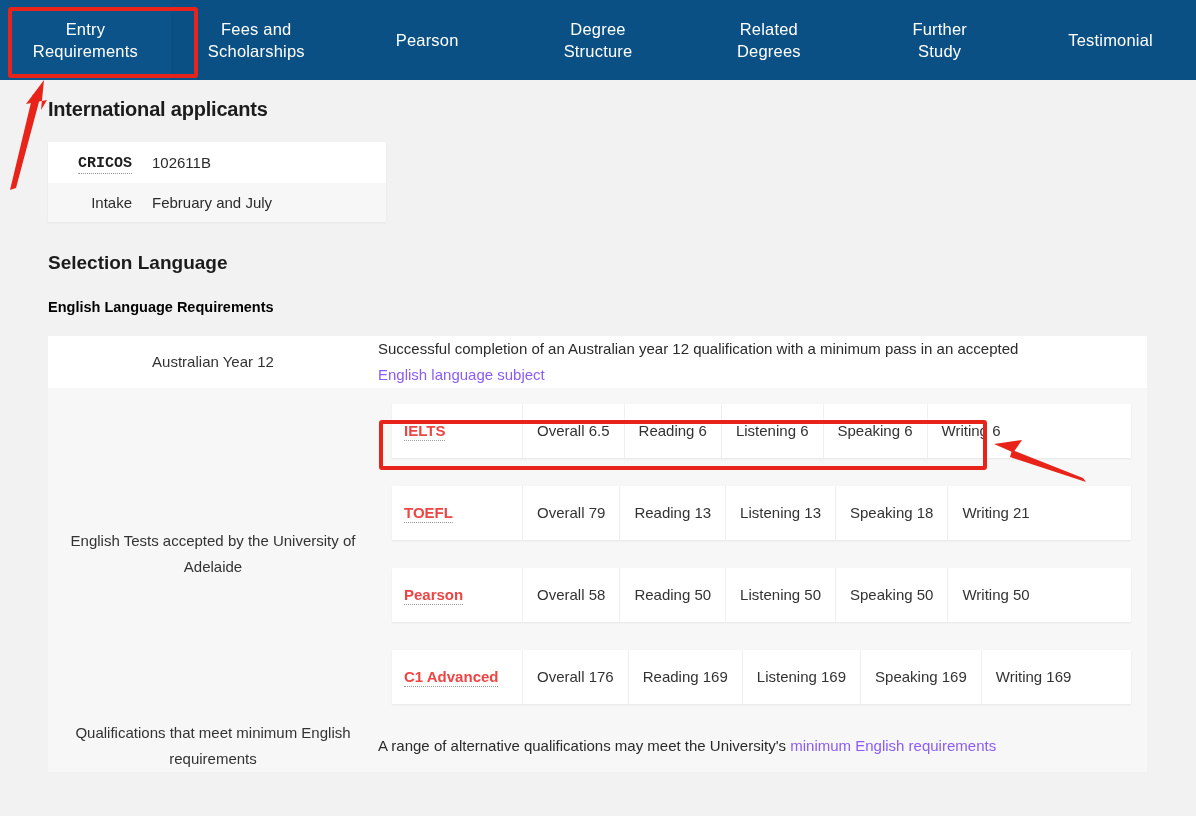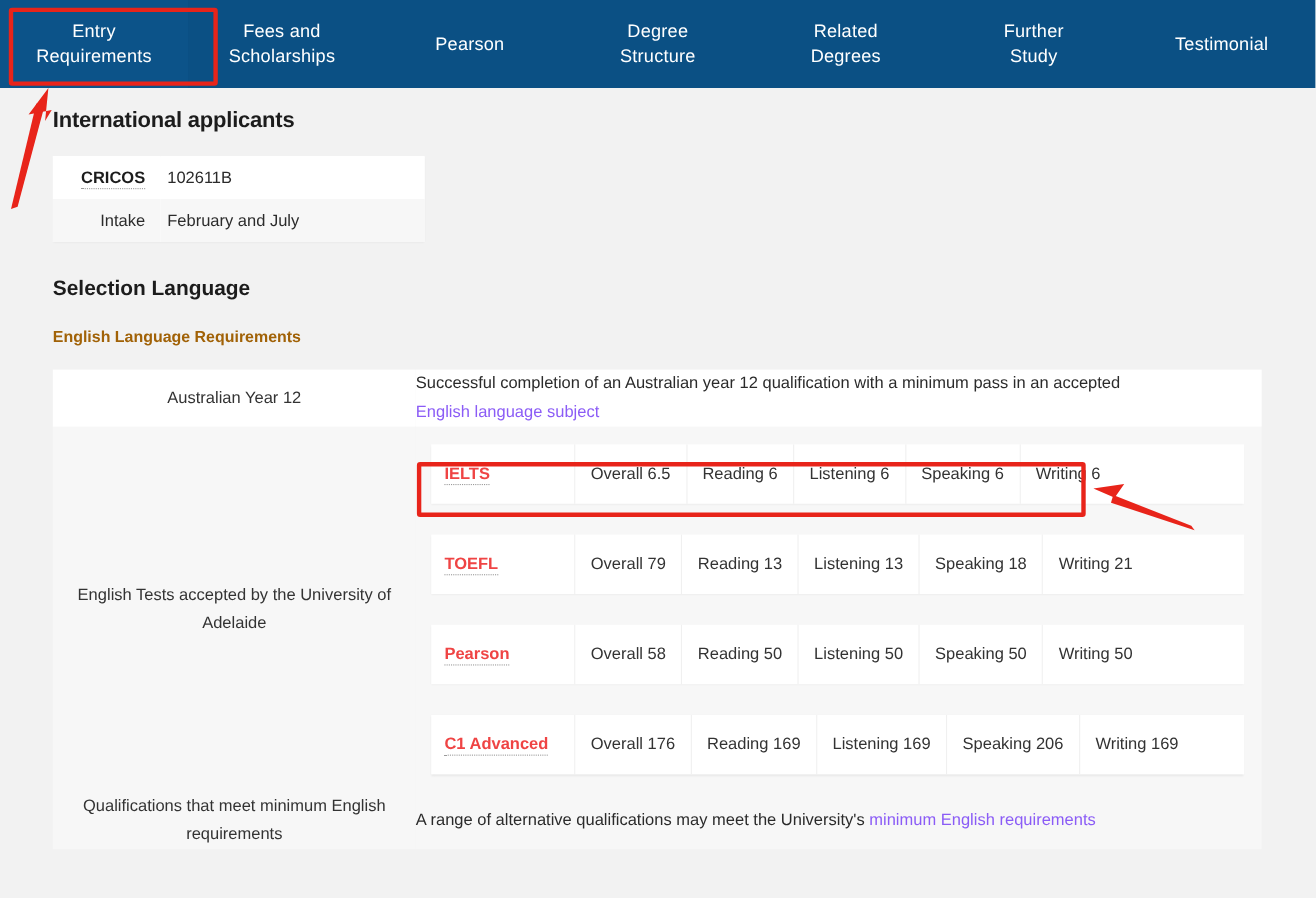--- a/index.html
+++ b/index.html
@@ -79,35 +79,35 @@
     width: 98px;
     text-align: right;
     padding-right: 14px;
     white-space: nowrap;
   }
   .cricos-table td.val { padding-left: 6px; }
   .dotted {
     border-bottom: 1px dotted #9a9a9a;
     padding-bottom: 1px;
   }
-  .lbl-bold { font-weight: bold; color: #1c1c1c; }
+  .lbl-bold { font-weight: bold; color: #1c1c1c; font-family: Liberation Mono, monospace; }
 
   .section-title {
     position: absolute;
     left: 48px; top: 172px;
     font-size: 19px;
     font-weight: bold;
     color: #1c1c1c;
   }
   .sub-title {
     position: absolute;
     left: 48px; top: 219px;
     font-size: 14.5px;
     font-weight: bold;
-    color: #a16207;
+    color: #000000;
   }
 
   
   .req-table {
     position: absolute;
     left: 48px; top: 256px;
     width: 1099px;
     border-collapse: collapse;
     table-layout: fixed;
   }
@@ -265,21 +265,21 @@
                 <span class="score-cell">Listening 50</span>
                 <span class="score-cell">Speaking 50</span>
                 <span class="score-cell">Writing 50</span>
               </div>
 
               <div class="test-row">
                 <span class="test-name w-name"><span class="dotted">C1 Advanced</span></span>
                 <span class="score-cell">Overall 176</span>
                 <span class="score-cell">Reading 169</span>
                 <span class="score-cell">Listening 169</span>
-                <span class="score-cell">Speaking 206</span>
+                <span class="score-cell">Speaking 169</span>
                 <span class="score-cell">Writing 169</span>
               </div>
 
             </div>
           </td>
         </tr>
 
         <tr class="grey">
           <td class="rowlabel">Qualifications that meet minimum English requirements</td>
           <td class="rowbody">

